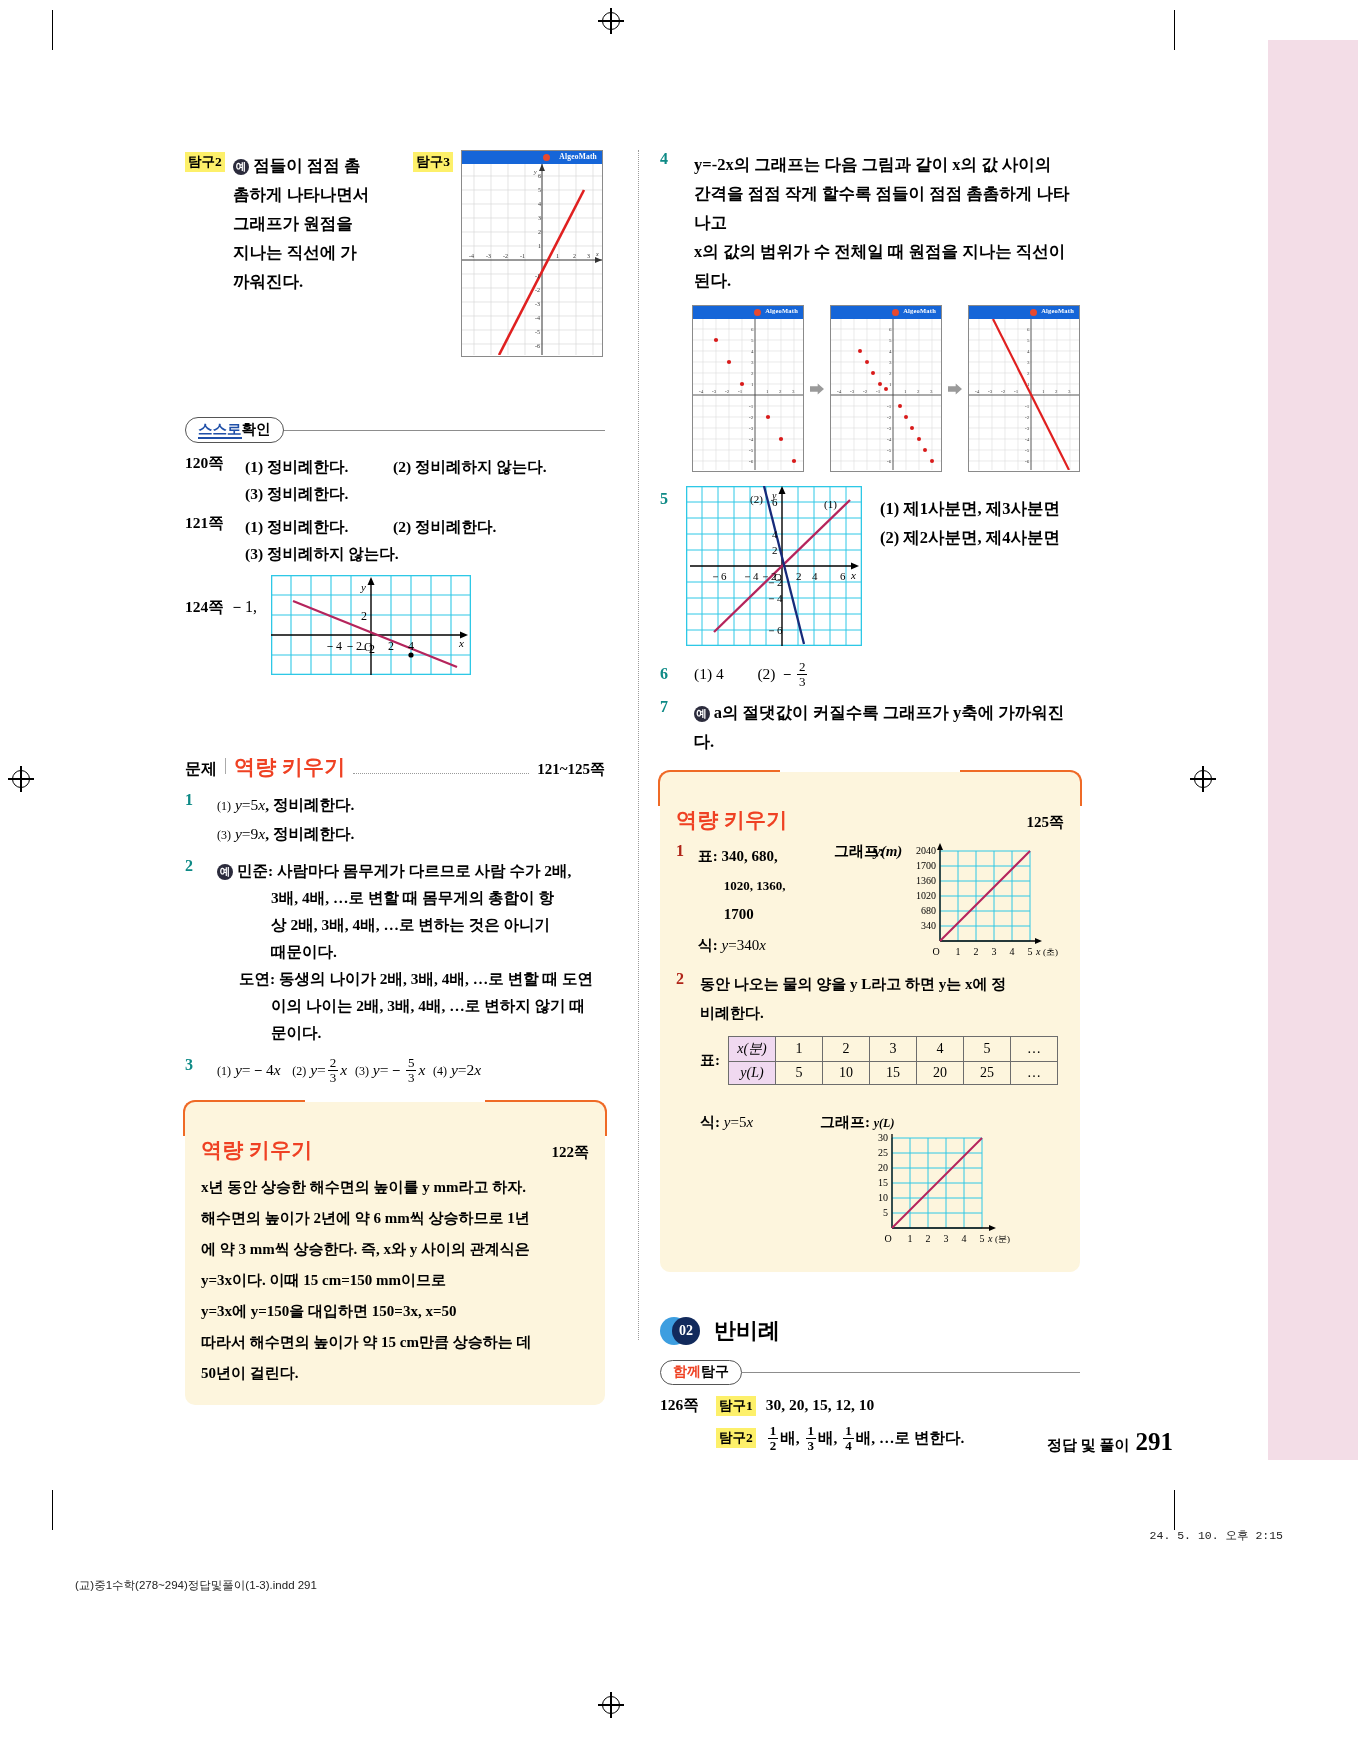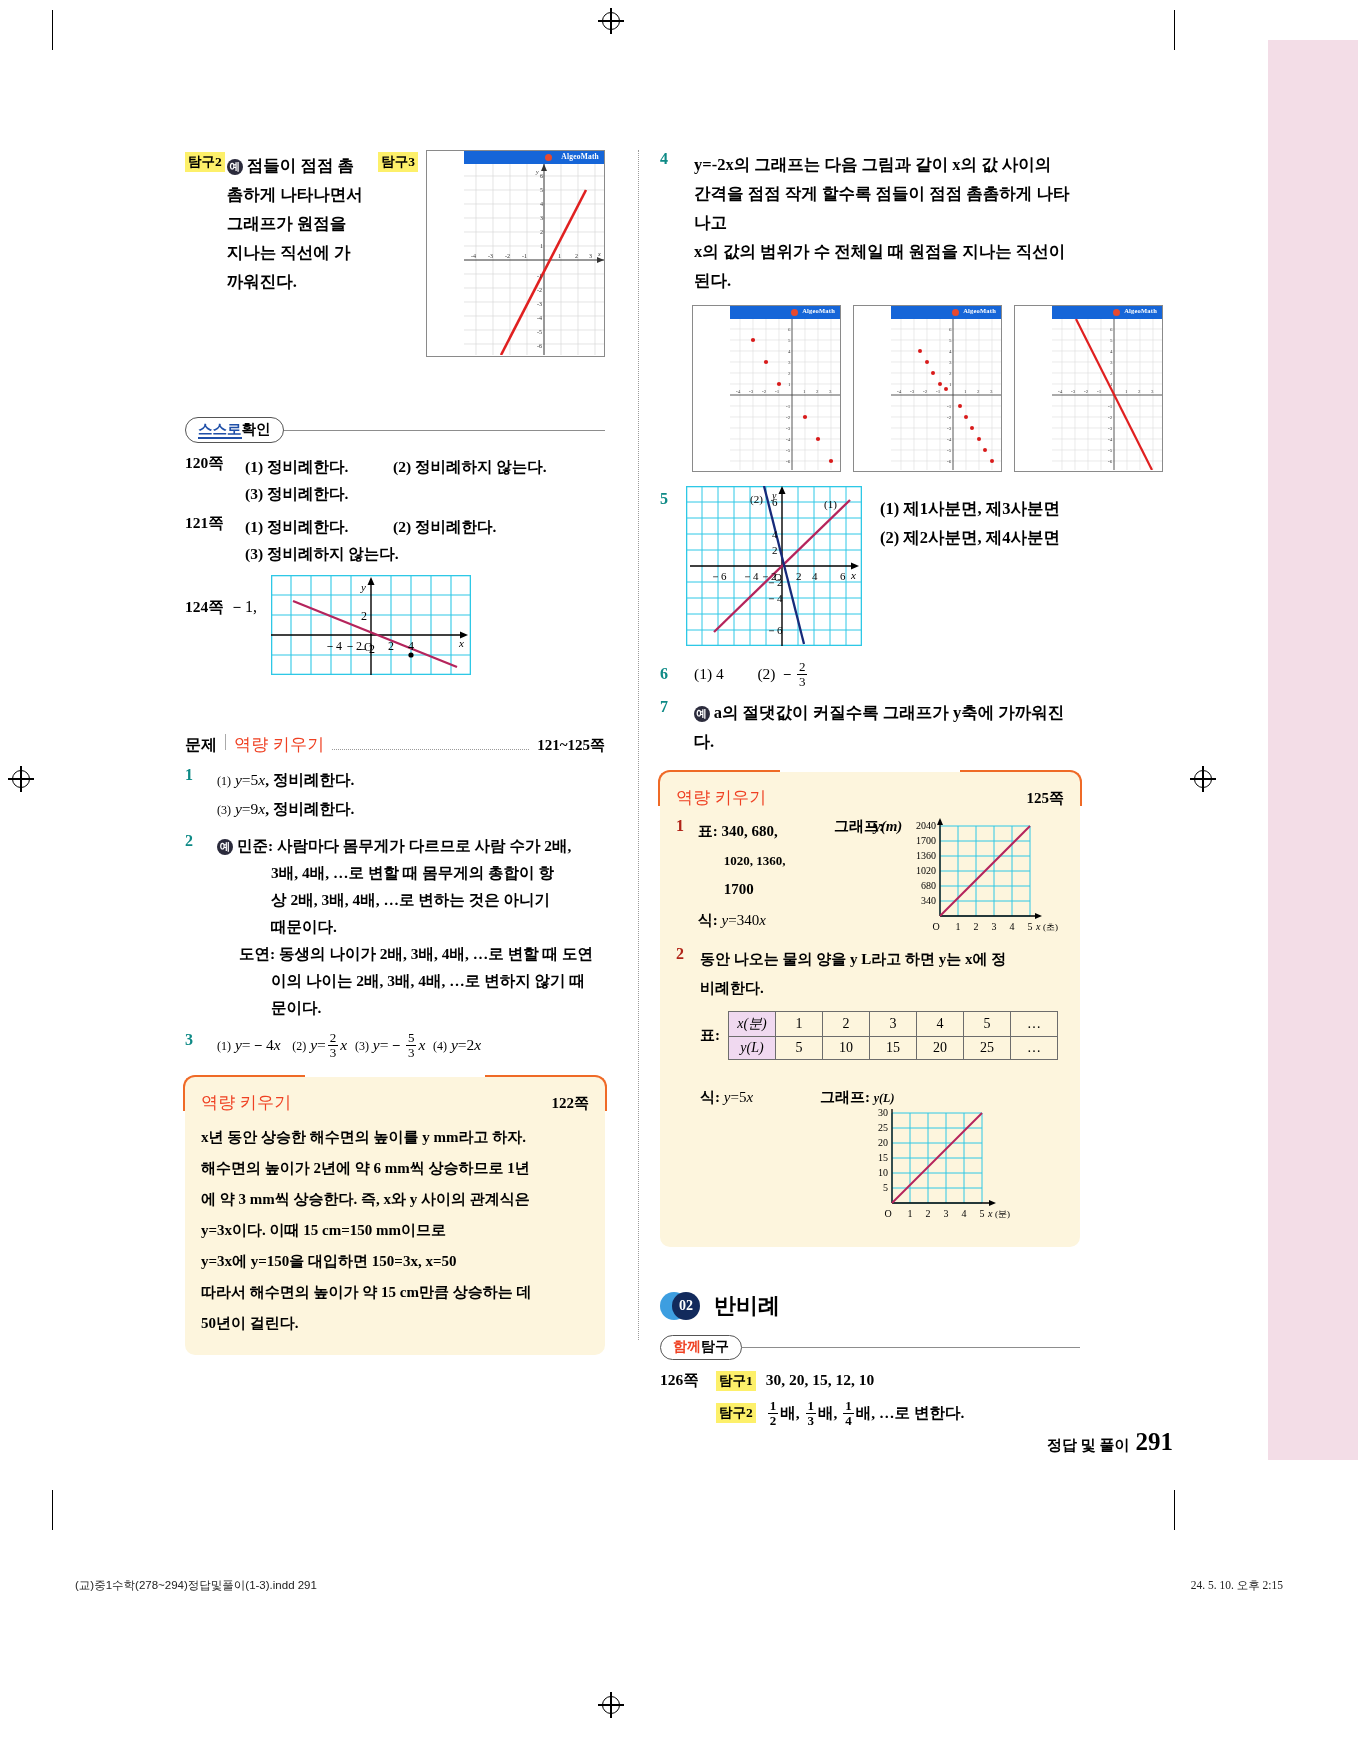--- a/index.html
+++ b/index.html
@@ -40,37 +40,37 @@
   .t16{font-size:16.5px;line-height:29px;}
 
   
   .tag-y{display:inline-block;background:#fdf06a;font-weight:700;font-size:13.5px;padding:1px 3px;}
   .ex-badge{display:inline-block;width:16px;height:16px;border-radius:50%;background:#2b2b3c;color:#fff;
             font-size:10.5px;line-height:16px;text-align:center;font-weight:700;vertical-align:1px;}
   .num{color:#0e8a86;font-weight:700;font-size:16px;}
   .num-r{color:#b02418;font-weight:700;font-size:16px;}
 
   
-  .algeo{border:1px solid #8a8a8a;background:#fff;position:relative;padding-left:37px;}
+  .algeo{border:1px solid #8a8a8a;background:#fff;position:relative;}
   .algeo .bar{background:#1565d8;height:13px;position:relative;}
   .algeo .bar span{position:absolute;right:5px;top:1px;color:#fff;font-size:7.5px;font-weight:700;letter-spacing:.2px;}
   .algeo .bar .dot{position:absolute;right:52px;top:3px;width:7px;height:7px;border-radius:50%;background:#e8492f;}
 
   
   .sec-head{display:flex;align-items:center;gap:0;margin-bottom:6px;}
   .sec-pill{border:1.3px solid #555;border-radius:40px;padding:2px 12px 3px 12px;font-size:14.5px;font-weight:700;white-space:nowrap;}
   .sec-pill u{text-decoration:none;border-bottom:2px solid #1f4fa8;color:#1f4fa8;}
   .sec-rule{flex:1;height:1px;background:#8d8d8d;}
 
   .pg{font-weight:700;font-size:15.5px;}
 
   
   .prob-head{display:flex;align-items:baseline;font-size:16px;font-weight:700;}
   .prob-head .bar2{display:inline-block;width:1px;height:16px;background:#aaa;margin:0 8px;}
-  .yk{color:#ef4123;font-weight:400;font-size:17px;letter-spacing:.2px;}
+  .yk{color:#ef4123;font-weight:700;font-size:21px;letter-spacing:.2px;margin-top:20px;}
   .dots{flex:1;border-bottom:1.6px dotted #9a9a9a;margin:0 8px 5px 8px;}
 
   
   .ykbox{position:relative;background:#fdf5dd;border-radius:10px;padding:14px 16px 16px 16px;}
   .ykbox::before{content:"";position:absolute;left:-2px;top:-2px;width:120px;height:34px;
                  border-top:2.4px solid #ef6a26;border-left:2.4px solid #ef6a26;border-top-left-radius:12px;}
   .ykbox::after{content:"";position:absolute;right:-2px;top:-2px;width:120px;height:34px;
                 border-top:2.4px solid #ef6a26;border-right:2.4px solid #ef6a26;border-top-right-radius:12px;}
   .ykbox .hdr{display:flex;justify-content:space-between;align-items:baseline;margin-bottom:8px;}
   .ykbox .hdr .pgno{font-weight:700;font-size:15px;}
@@ -89,21 +89,21 @@
   
   table.dt{border-collapse:collapse;font-size:14px;}
   table.dt td{border:1px solid #6d6d6d;padding:3px 0;text-align:center;}
   table.dt td.hd{background:#f0d9f0;width:46px;font-style:italic;}
   table.dt td.cel{width:46px;}
 
   
   .footer-ans{position:absolute;right:185px;top:1428px;font-size:15px;font-weight:700;}
   .footer-ans b{font-size:25px;margin-left:6px;}
   .imprint{position:absolute;left:75px;top:1578px;font-size:11.5px;color:#222;font-family:"Liberation Sans",sans-serif;}
-  .stamp{position:absolute;right:75px;top:1578px;font-size:11.5px;color:#222;font-family:Liberation Serif, serif;}
+  .stamp{position:absolute;right:75px;top:1528px;font-size:11.5px;color:#222;font-family:Liberation Mono, monospace;}
 
   .frac{display:inline-block;vertical-align:-7px;text-align:center;font-size:13px;line-height:1.05;margin:0 2px;}
   .frac .n{display:block;border-bottom:1.2px solid #000;padding:0 2px;}
   .frac .d{display:block;padding:0 2px;}
 </style>
 </head>
 <body>
 
 <div class="pink-band"></div>
 <div class="crop-tl"></div>

